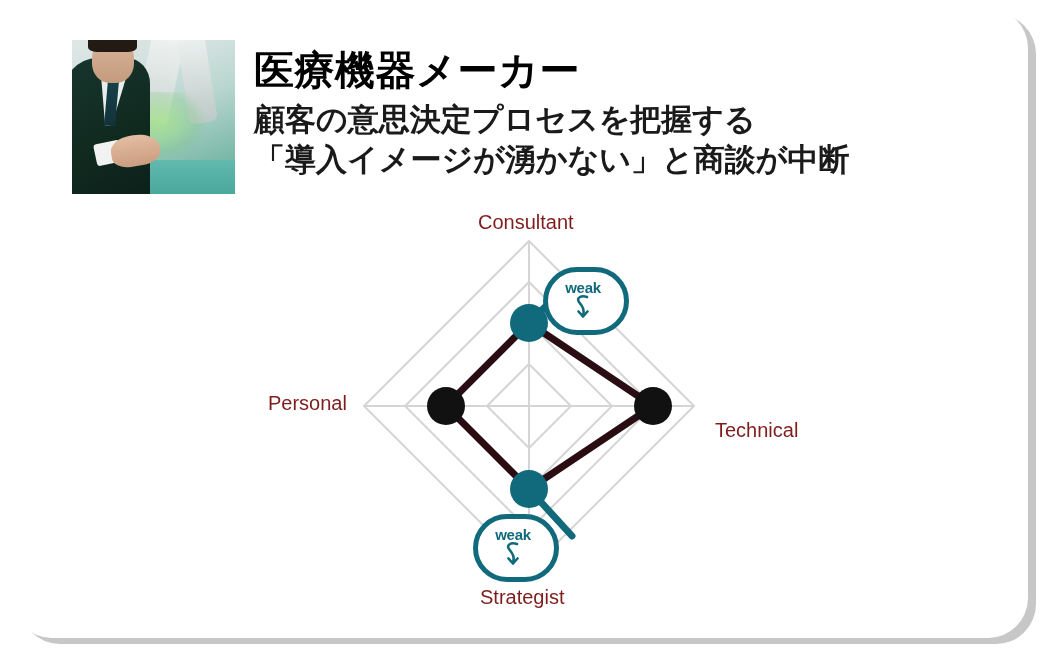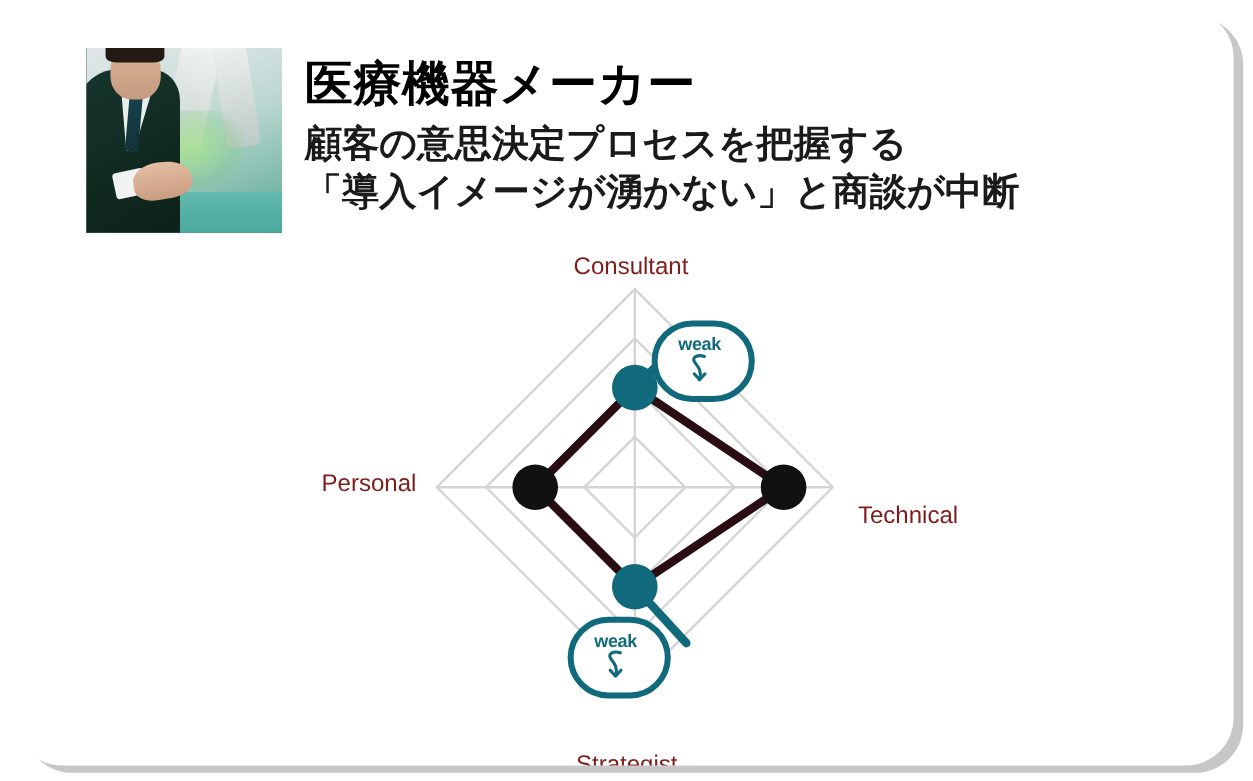--- a/index.html
+++ b/index.html
@@ -190,21 +190,21 @@
   .radar-svg { position: absolute; left: 0; top: 0; }
 
   .axis-label {
     position: absolute;
     font-size: 20px;
     color: #7f1d1d;
     white-space: nowrap;
   }
   .lbl-consultant { left: 466px; top: 203px; }
   .lbl-technical  { left: 703px; top: 384px; margin-top: 27px; }
-  .lbl-strategist { left: 468px; top: 578px; margin-top: 40px; }
+  .lbl-strategist { left: 468px; top: 578px; }
   .lbl-personal   { left: 256px; top: 384px; }
 
   
   .callout {
     position: absolute;
     display: flex;
     align-items: center;
     box-sizing: border-box;
     background: #ffffff;
     border: 5px solid #11697c;

